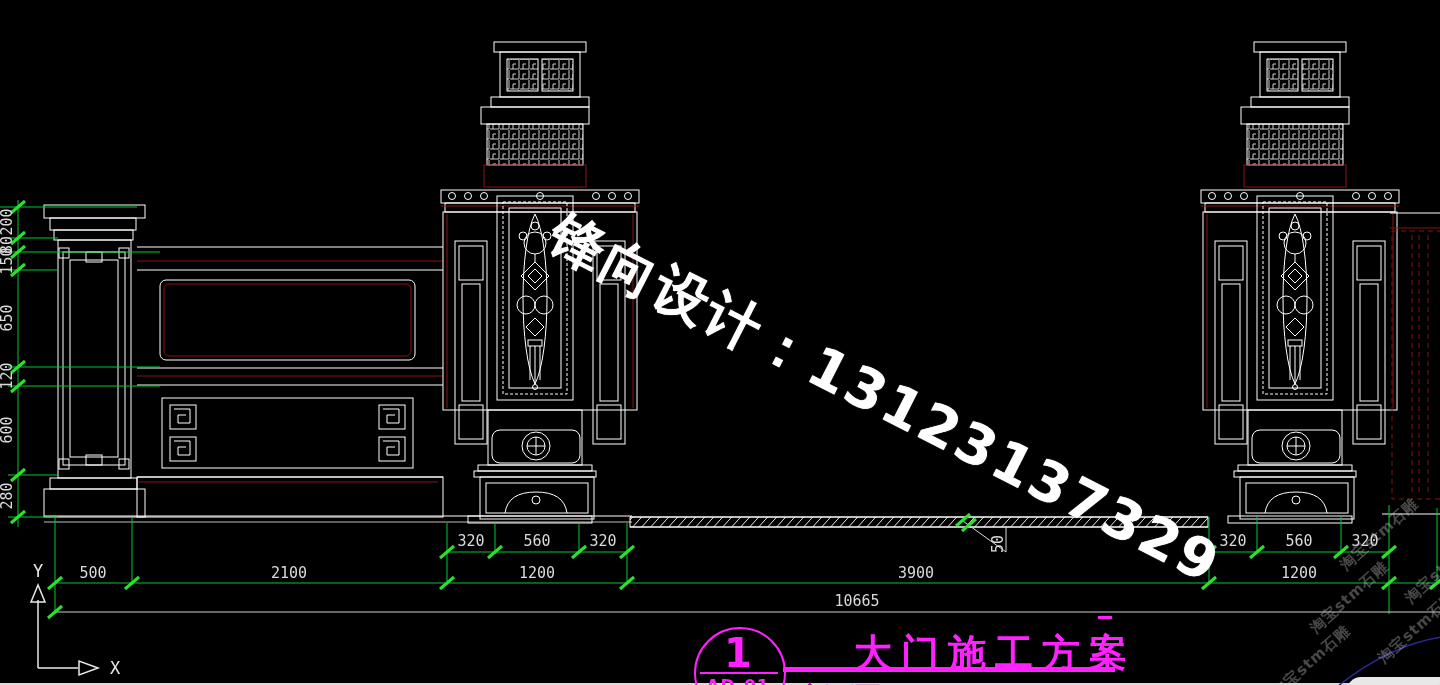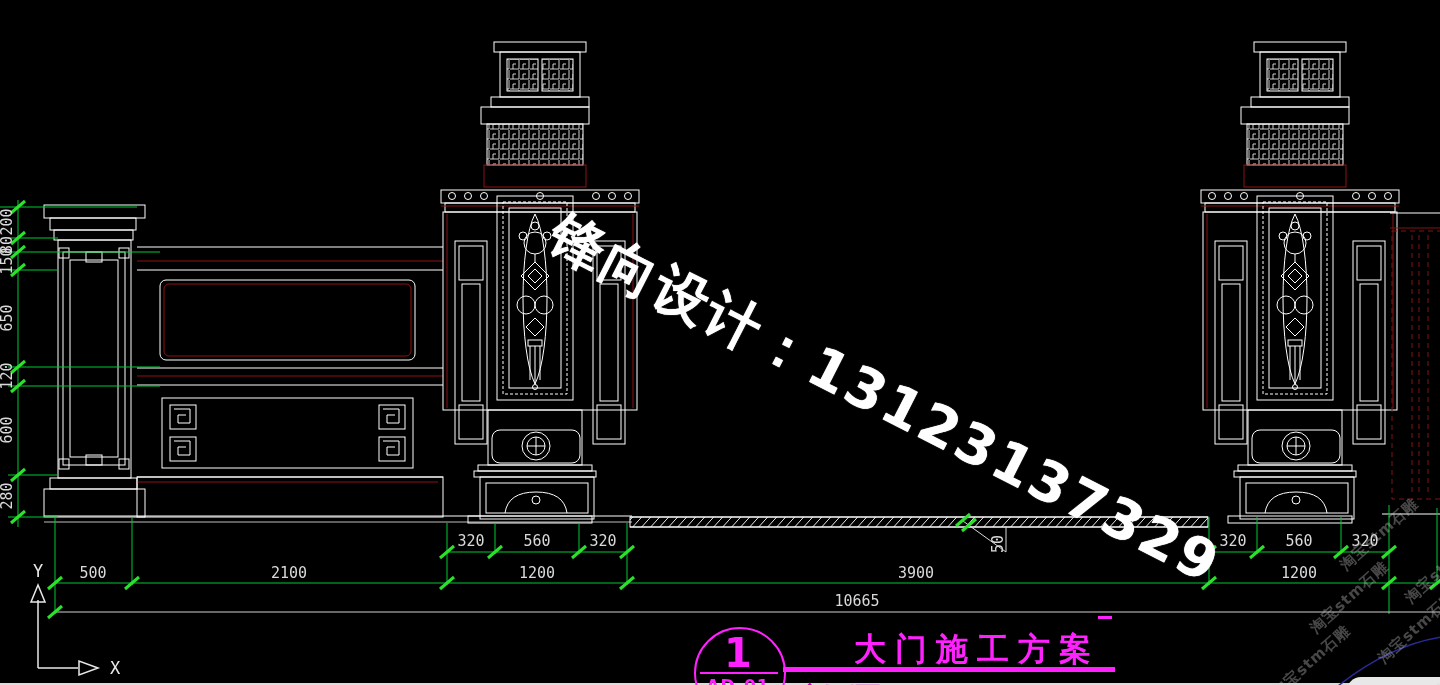--- a/index.html
+++ b/index.html
@@ -14,21 +14,21 @@
     white-space:nowrap;text-shadow:0 0 1px #fff;}
   .wm-tile{position:absolute;color:rgba(210,210,210,.34);font-size:15px;font-weight:bold;
     transform:rotate(-42deg);white-space:nowrap;letter-spacing:1px;}
   .title-circle{position:absolute;left:694px;top:627px;width:88px;height:88px;
     border:2px solid #ff22ff;border-radius:50%;}
   .title-num{position:absolute;left:694px;top:630px;width:88px;text-align:center;
     color:#ff22ff;font-size:40px;font-weight:bold;}
   .title-divider{position:absolute;left:700px;top:672px;width:78px;height:2px;background:#ff22ff;}
   .title-code{position:absolute;left:694px;top:676px;width:88px;text-align:center;
     color:#ff22ff;font-size:17px;font-weight:bold;letter-spacing:1px;}
-  .title-text{position:absolute;left:854px;top:628px;color:#ff22ff;font-size:32px;
+  .title-text{position:absolute;left:854px;top:628px;color:#ff22ff;font-size:38px;
     font-weight:bold;letter-spacing:9px;white-space:nowrap;font-family:Liberation Serif, serif;}
   .title-underline{position:absolute;left:783px;top:667px;width:332px;height:5px;background:#ff22ff;}
   .subtitle{position:absolute;left:798px;top:679px;color:#d400d4;font-size:28px;font-weight:bold;}
   .title-tick{position:absolute;left:1098px;top:616px;width:14px;height:3px;background:#ff22ff;}
 </style>
 </head>
 <body>
 
 <div class="stage">
 

